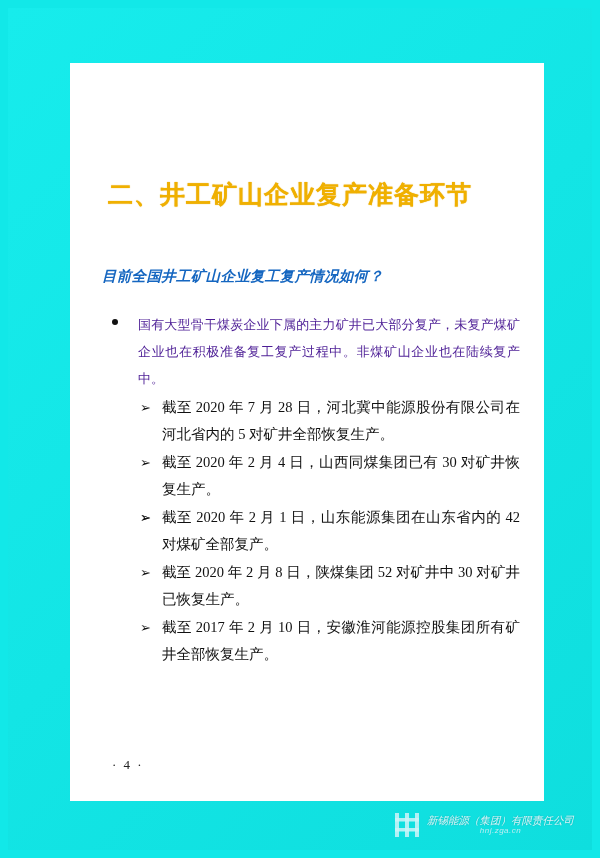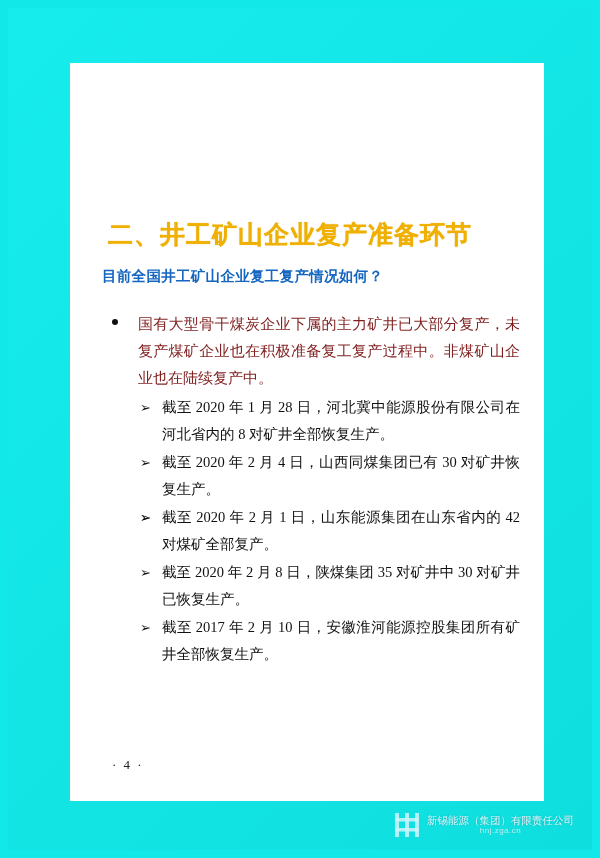--- a/index.html
+++ b/index.html
@@ -36,45 +36,45 @@
     left: 38px;
     top: 115px;
     width: 400px;
     font-size: 25px;
     font-weight: bold;
     color: #f0b000;
     letter-spacing: 1px;
     white-space: nowrap;
     text-shadow: 0 0 1px #e0a400;
     font-family: "Liberation Serif", serif;
-    margin-top: 40px;
   }
   .doc-subtitle {
     position: absolute;
     left: 32px;
     top: 204px;
     width: 420px;
     font-size: 14.5px;
     font-weight: bold;
     color: #1566c0;
     letter-spacing: 0.3px;
     font-family: "Liberation Sans", sans-serif;
+    font-style: italic;
   }
   .body-block {
     position: absolute;
     left: 30px;
     top: 248px;
     width: 420px;
   }
   .bullet-l1 {
     position: relative;
     padding-left: 38px;
-    font-size: 15px;
+    font-size: 13px;
     line-height: 27px;
-    color: #7f1d1d;
+    color: #4c1d95;
     text-align: justify;
   }
   .bullet-l1 .dot {
     position: absolute;
     left: 12px;
     top: 8px;
     width: 6px;
     height: 6px;
     background: #111;
     border-radius: 50%;
@@ -108,20 +108,21 @@
     letter-spacing: 2px;
   }
   .watermark {
     position: absolute;
     right: 18px;
     bottom: 10px;
     display: flex;
     align-items: center;
     gap: 6px;
     opacity: 0.92;
+    font-style: italic;
   }
   .wm-logo {
     width: 28px;
     height: 30px;
     position: relative;
   }
   .wm-text {
     display: flex;
     flex-direction: column;
     line-height: 1.15;
@@ -155,36 +156,36 @@
     <div class="body-block">
 
       <div class="bullet-l1">
         <span class="dot"></span>
         <span>国有大型骨干煤炭企业下属的主力矿井已大部分复产，未复产煤矿企业也在积极准备复工复产过程中。非煤矿山企业也在陆续复产中。</span>
       </div>
 
       <div class="sub-list">
         <div class="bullet-l2">
           <span class="arrow">➢</span>
-          <span>截至 2020 年 1 月 28 日，河北冀中能源股份有限公司在河北省内的 8 对矿井全部恢复生产。</span>
+          <span>截至 2020 年 7 月 28 日，河北冀中能源股份有限公司在河北省内的 5 对矿井全部恢复生产。</span>
         </div>
         <div class="bullet-l2">
           <span class="arrow">➢</span>
           <span>截至 2020 年 2 月 4 日，山西同煤集团已有 30 对矿井恢复生产。</span>
         </div>
         <div class="bullet-l2">
           <span class="arrow">➢</span>
         </div>
         <div class="bullet-l2">
           <span class="arrow">➢</span>
           <span>截至 2020 年 2 月 1 日，山东能源集团在山东省内的 42 对煤矿全部复产。</span>
         </div>
         <div class="bullet-l2">
           <span class="arrow">➢</span>
-          <span>截至 2020 年 2 月 8 日，陕煤集团 35 对矿井中 30 对矿井已恢复生产。</span>
+          <span>截至 2020 年 2 月 8 日，陕煤集团 52 对矿井中 30 对矿井已恢复生产。</span>
         </div>
         <div class="bullet-l2">
           <span class="arrow">➢</span>
           <span>截至 2017 年 2 月 10 日，安徽淮河能源控股集团所有矿井全部恢复生产。</span>
         </div>
       </div>
 
     </div>
 
     <div class="page-number">· 4 ·</div>

